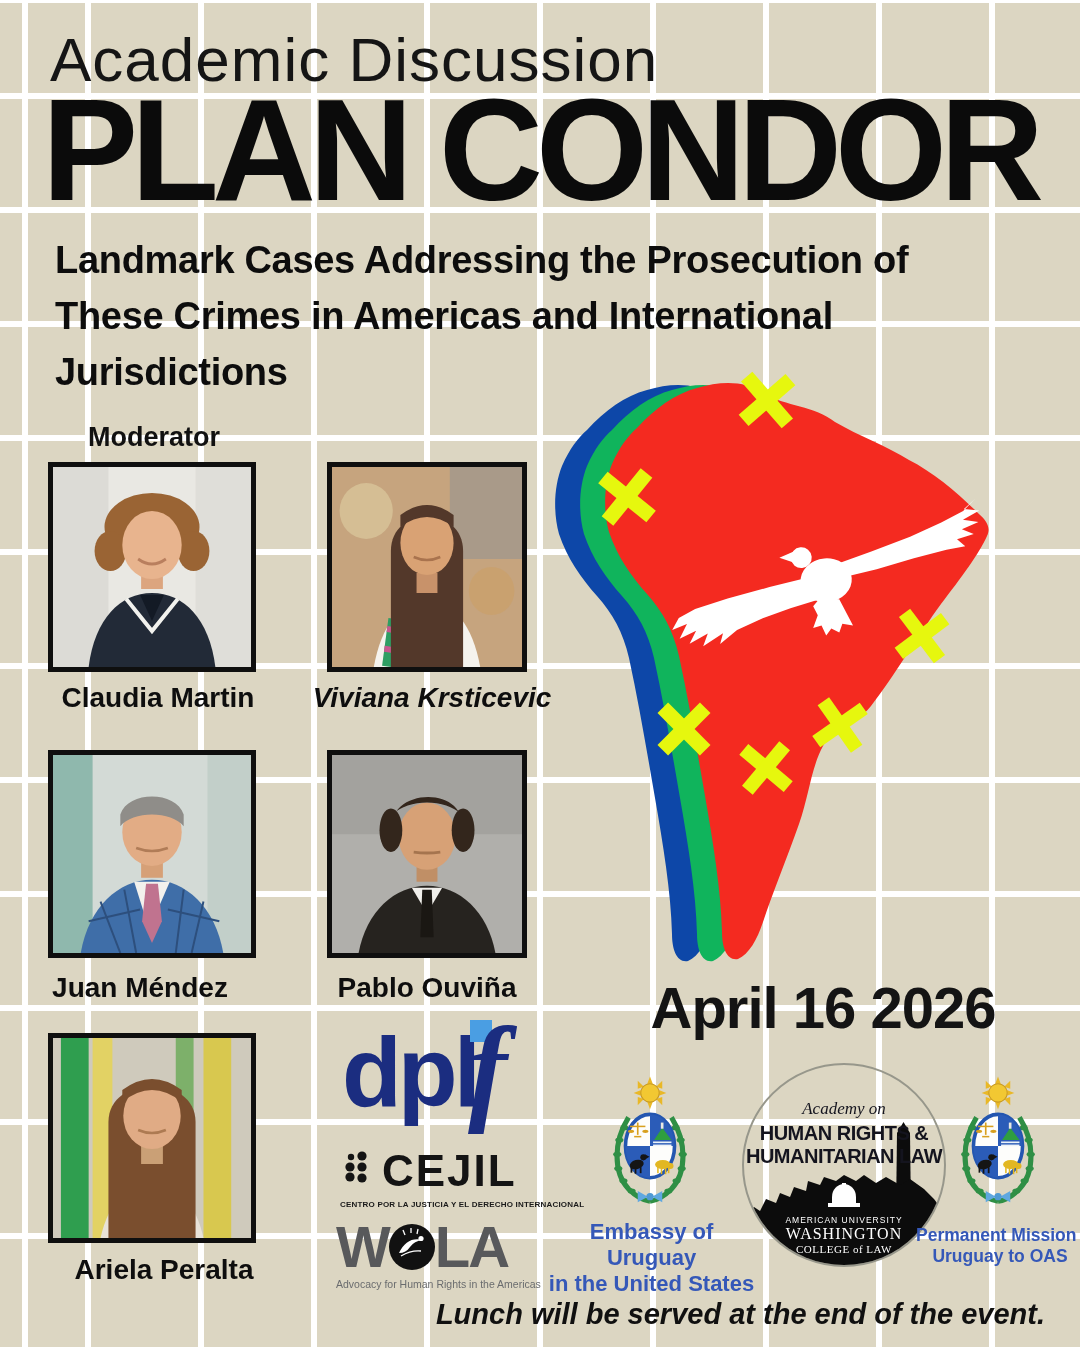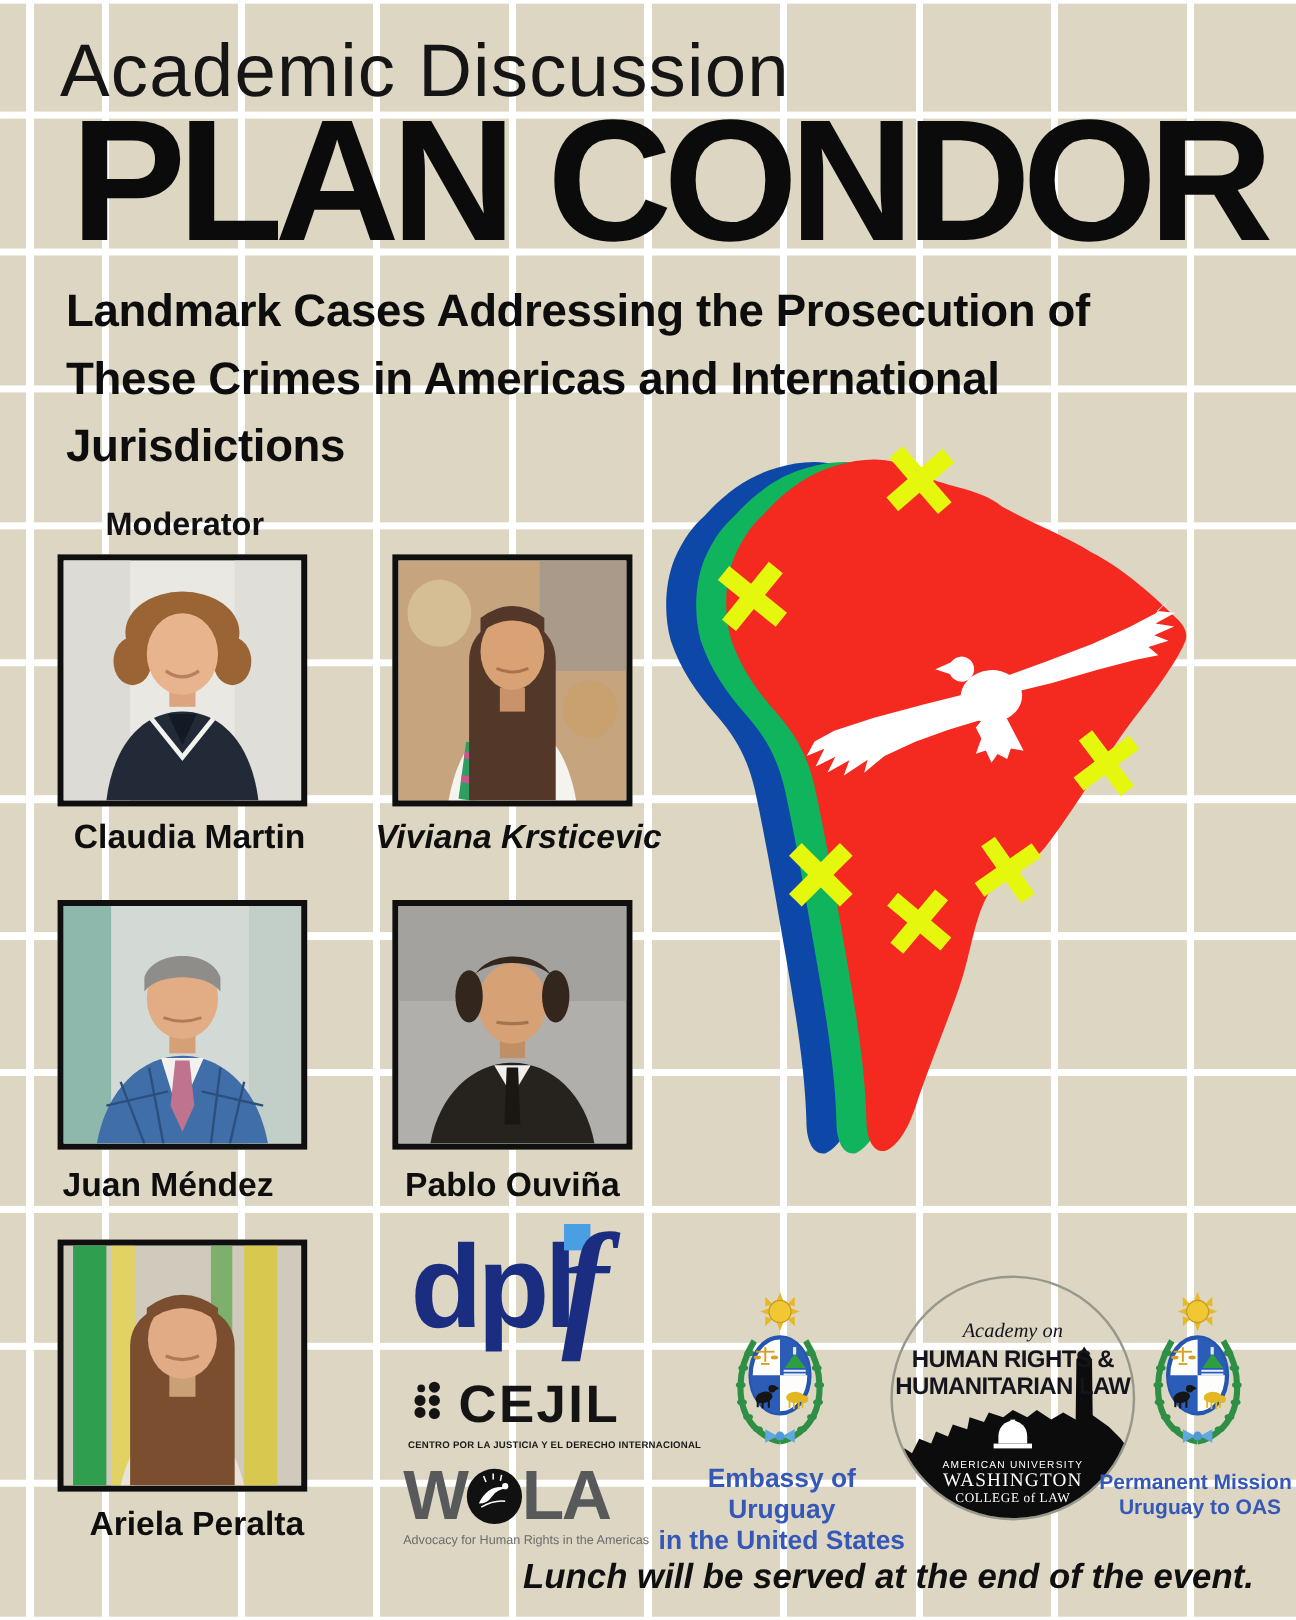--- a/index.html
+++ b/index.html
@@ -10,21 +10,21 @@
       repeating-linear-gradient(to right, #ffffff 0 6px, transparent 6px 113px),
       repeating-linear-gradient(to bottom, #ffffff 0 6px, transparent 6px 114px);
     background-position: 85px 0, 0 93px;
     font-family:"Liberation Sans", sans-serif;
     color:#111;
   }
   .abs{position:absolute;}
   svg{overflow:visible;display:block;}
 
   .kicker{left:50px;top:24px;font-size:62px;font-weight:400;letter-spacing:1px;color:#151515;}
-  .title{left:42px;top:78px;font-size:144px;font-weight:800;letter-spacing:-7px;color:#0b0b0b;line-height:1.02;white-space:nowrap;margin-left:17px;}
+  .title{left:42px;top:78px;font-size:144px;font-weight:800;letter-spacing:-7px;color:#0b0b0b;line-height:1.02;white-space:nowrap;}
   .subtitle{left:55px;top:232px;font-size:38px;font-weight:700;line-height:56px;letter-spacing:-0.3px;color:#0d0d0d;}
   .moderator{left:88px;top:422px;font-size:27px;font-weight:700;border-bottom:3px solid #111;padding-bottom:18px;}
 
   .photo{box-sizing:border-box;border:5px solid #0f0f0f;background:#cfcabc;}
   .photo svg{width:100%;height:100%;overflow:hidden;}
   .pname{font-size:28px;font-weight:700;white-space:nowrap;transform:translateX(-50%);color:#0e0e0e;}
 
   .time{left:705px;top:914px;width:340px;text-align:right;font-size:34px;font-weight:800;letter-spacing:-0.5px;color:#161616;white-space:nowrap;}
   .date{left:598px;top:974px;width:450px;text-align:center;font-size:58px;font-weight:800;letter-spacing:-1px;color:#141414;white-space:nowrap;}
   .lunch{left:300px;top:1298px;width:745px;text-align:right;font-size:29px;font-weight:700;font-style:italic;color:#101010;white-space:nowrap;}
@@ -276,20 +276,21 @@
             <rect x="-29" y="-7" width="58" height="14" transform="rotate(-45)"></rect>
         </g>
         <g transform="translate(265,353) rotate(10)">
           <rect x="-29" y="-7" width="58" height="14" transform="rotate(45)"></rect>
             <rect x="-29" y="-7" width="58" height="14" transform="rotate(-45)"></rect>
         </g>
       </g>
     </svg>
   </div>
 
+  <div class="abs date">April 16 2026</div>
 
   <div class="abs dplf">
     <span class="dplf-dpl">dpl</span>
     <span class="dplf-sq"></span>
     <span class="dplf-f">f</span>
   </div>
 
   <div class="abs cejil">
     <div class="cejil-row">
       <svg width="32" height="40" viewBox="0 0 32 40">

